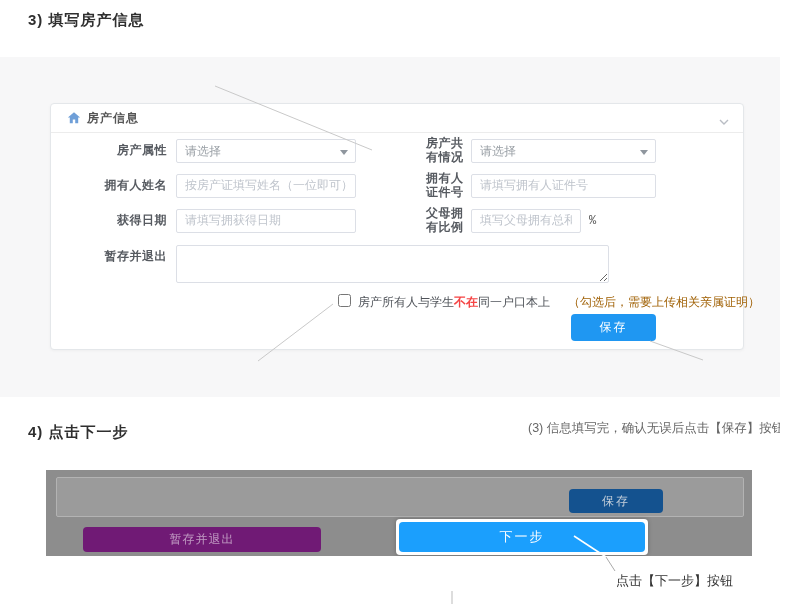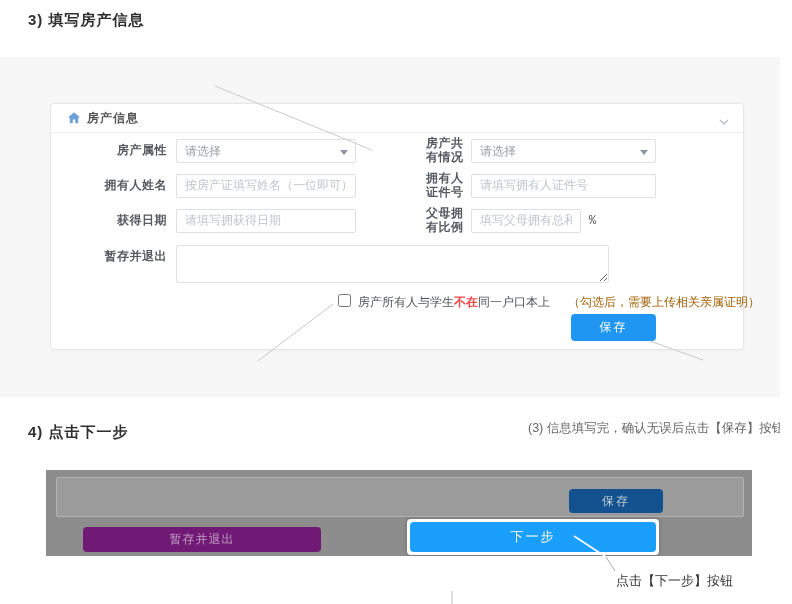--- a/index.html
+++ b/index.html
@@ -56,21 +56,21 @@
               border:none; border-radius:4px; color:#fff; font-size:12px; letter-spacing:2px; cursor:pointer;
               font-family:inherit; }
 
   .strip { position:absolute; left:46px; top:470px; width:706px; height:86px; background:#8d8d8d; overflow:hidden; }
   .strip-panel { position:absolute; left:10px; top:7px; width:688px; height:40px; background:#9b9b9b;
                  border:1px solid #b3b3b3; border-radius:2px; }
   .strip-save { position:absolute; left:512px; top:11px; width:94px; height:24px; background:#14528f;
                 border-radius:4px; color:#c4cfda; font-size:12px; text-align:center; line-height:24px; letter-spacing:2px; }
   .strip-draft { position:absolute; left:37px; top:57px; width:238px; height:25px; background:#701a75;
                  border-radius:4px; color:rgba(255,255,255,0.55); font-size:12px; text-align:center; line-height:25px; letter-spacing:1px; }
-  .next-frame { position:absolute; left:361px; top:49px; width:252px; height:36px; background:#fff; border-radius:4px;
+  .next-frame { position:absolute; left:350px; top:49px; width:252px; height:36px; background:#fff; border-radius:4px;
                 box-shadow:0 0 4px rgba(0,0,0,0.25); }
   .next-btn { position:absolute; left:3px; top:3px; right:3px; bottom:3px; background:#1b9ffd; border-radius:4px;
               color:#fff; font-size:13px; text-align:center; line-height:30px; letter-spacing:2px; }
 
   .overlay { position:absolute; left:0; top:0; width:792px; height:604px; pointer-events:none; }
 </style>
 </head>
 <body>
 
 <div class="page">

